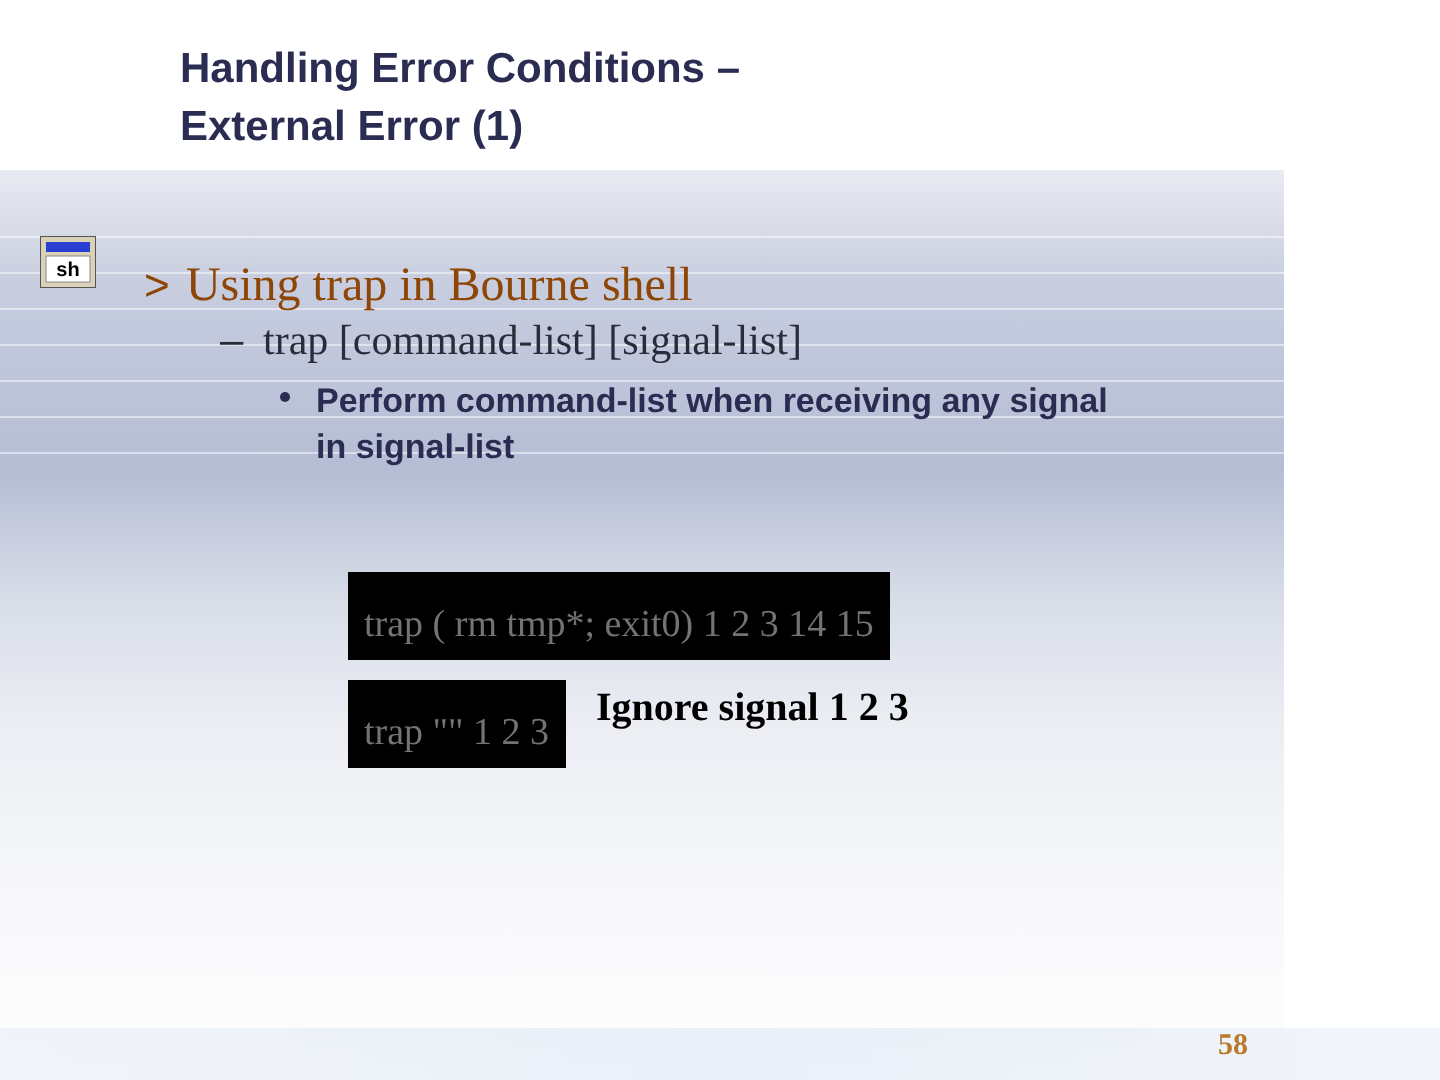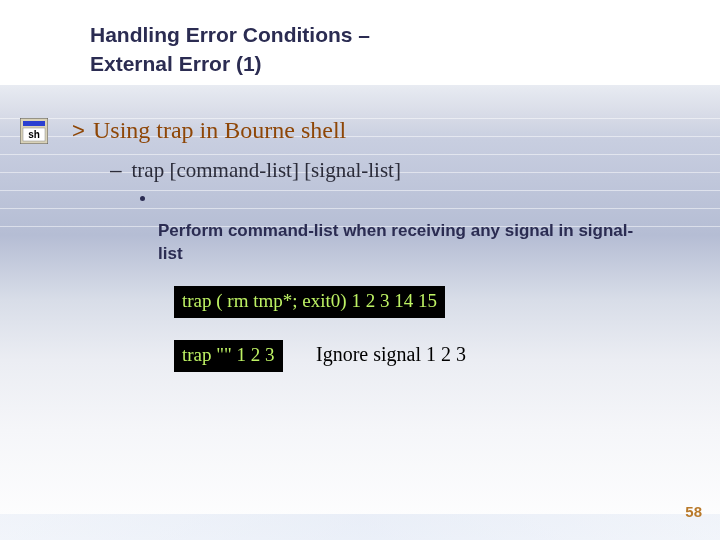--- a/index.html
+++ b/index.html
@@ -5,21 +5,21 @@
   html, body {
     margin: 0;
     padding: 0;
     width: 720px;
     height: 540px;
     font-family: Verdana, Arial, sans-serif;
     overflow: hidden;
   }
   .slide {
     position: relative;
-    width: 720px;
+    width: 642px;
     height: 540px;
     background:
       linear-gradient(to bottom,
         #ffffff 0px,
         #ffffff 85px,
         #e8ebf2 85px,
         #d6dae6 118px,
         #c8cee0 140px,
         #b5bdd4 235px,
         #d8dde8 300px,
@@ -63,21 +63,21 @@
   }
   .sh-icon {
     position:absolute;
     top:118px;
     left:20px;
     width:28px;
     height:26px;
   }
   .bullet1 {
     position: absolute;
-    top: 117px;
+    top: 130px;
     left: 72px;
     color: #8e4606;
     font-family: Georgia, 'Times New Roman', serif;
     font-size: 24px;
     text-align: center;
   }
   .bullet1::before {
     content: "> ";
     color: #8e4606;
     font-family: Verdana, sans-serif;
@@ -102,57 +102,58 @@
   }
   .sub2 {
     position: absolute;
     top: 190px;
     left: 158px;
     right: 80px;
     color: #2b2c52;
     font-weight: bold;
     font-size: 17px;
     line-height: 1.35;
-    margin-top: 30px;
   }
   .sub2-dot {
     position:absolute;
     top:196px;
     left:140px;
     width:5px;
     height:5px;
     background:#2b2c52;
     border-radius:50%;
   }
   .codebox {
     position: absolute;
     background: #000;
-    color: #bef264;
+    color: #737373;
     font-family: 'Times New Roman', Times, serif;
     font-size: 19px;
-    padding: 4px 8px 6px 8px;
+    padding: 16px 8px 6px 8px;
     white-space: nowrap;
   }
   .codebox1 { top: 286px; left: 174px; }
   .codebox2 { top: 340px; left: 174px; }
   .note {
     position: absolute;
     top: 343px;
-    left: 316px;
+    left: 298px;
     font-family: 'Times New Roman', Times, serif;
     font-size: 20px;
     color: #000;
+    font-weight: bold;
   }
   .pagenum {
     position: absolute;
-    bottom: 20px;
+    bottom: 8px;
     right: 18px;
     color: #b97a2b;
     font-size: 15px;
     font-weight: bold;
+    font-family: Liberation Serif, serif;
   }
 </style>
 </head>
 <body>
 
 <div class="slide">
   <div class="lines"></div>
   <div class="bottom-strip"></div>
 
   <div class="title"><span>Handling Error Conditions –</span>

